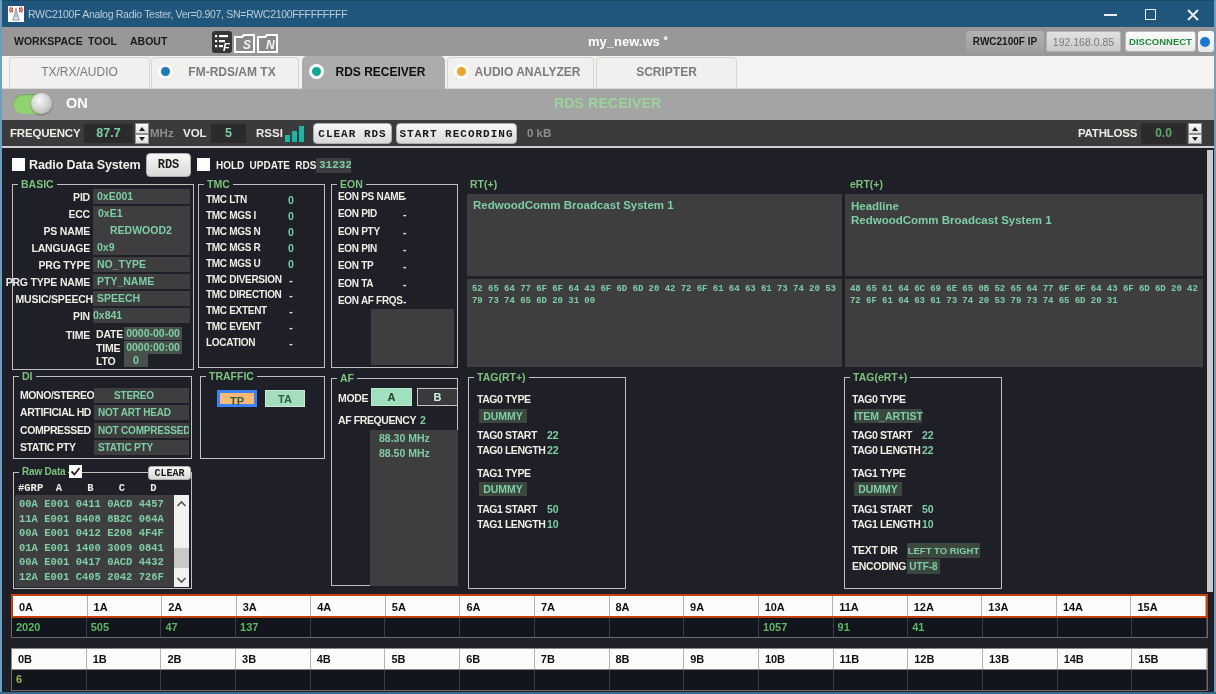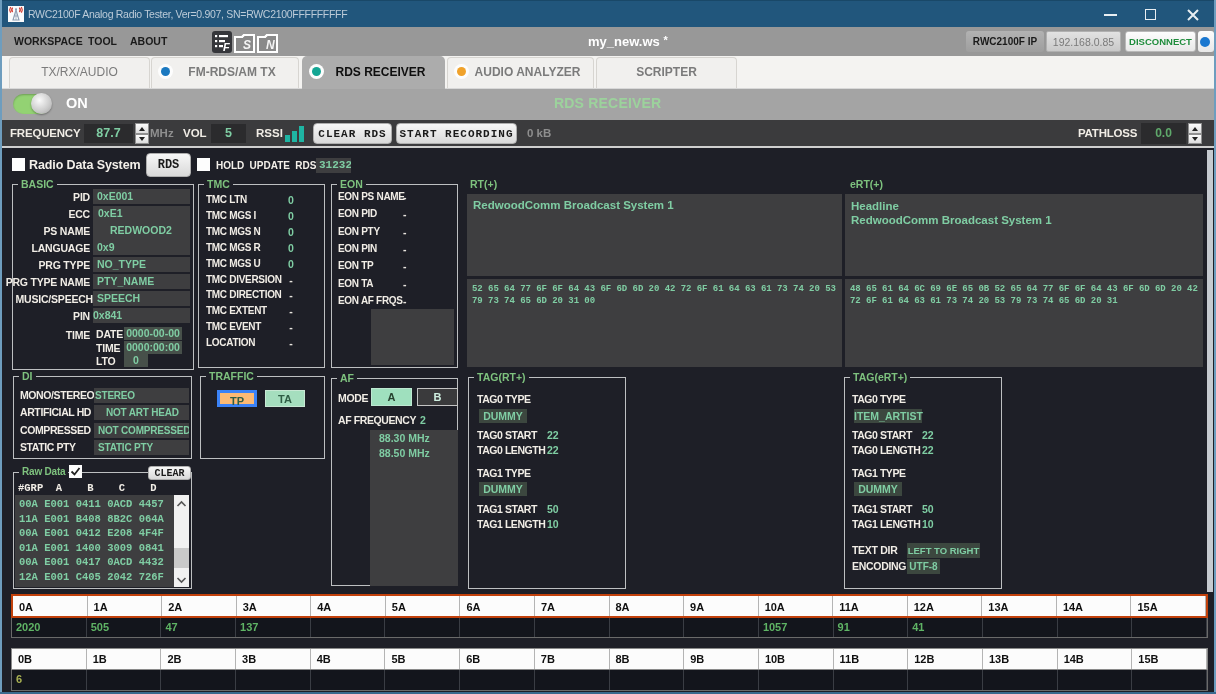--- a/index.html
+++ b/index.html
@@ -189,23 +189,23 @@
 <div class="a" style="left:467px;top:279px;width:375px;height:88px;background:#3E3E40"></div>
 <div class="a mono" style="left:472px;top:283px;font-size:9px;font-weight:bold;color:#7FCDA3;line-height:12px;letter-spacing:-0.05px">52 65 64 77 6F 6F 64 43 6F 6D 6D 20 42 72 6F 61 64 63 61 73 74 20 53<br>79 73 74 65 6D 20 31 00</div>
 <div class="a ttl" style="left:847px;top:179px;background:none">eRT(+)</div>
 <div class="a" style="left:845px;top:194px;width:358px;height:82px;background:#3E3E40"></div>
 <div class="a" style="left:851px;top:199px;font-size:11.5px;font-weight:bold;color:#7FCDA3;line-height:14px">Headline<br>RedwoodComm Broadcast System 1</div>
 <div class="a" style="left:845px;top:279px;width:358px;height:88px;background:#3E3E40"></div>
 <div class="a mono" style="left:850px;top:283px;font-size:9px;font-weight:bold;color:#7FCDA3;line-height:12px;letter-spacing:-0.05px">48 65 61 64 6C 69 6E 65 0B 52 65 64 77 6F 6F 64 43 6F 6D 6D 20 42<br>72 6F 61 64 63 61 73 74 20 53 79 73 74 65 6D 20 31</div>
 <div class="a grp" style="left:13px;top:376px;width:179px;height:83px"></div>
 <div class="a ttl" style="left:19px;top:371px">DI</div>
 <div class="a lbl" style="left:20px;top:389.0px;letter-spacing:-0.4px">MONO/STEREO</div>
-<div class="a fld" style="left:94px;top:388.0px;width:95px;height:15px;line-height:15px;padding-left:1px;font-size:10px;letter-spacing:-0.2px">STEREO</div>
+<div class="a fld" style="left:94px;top:388.0px;width:95px;height:15px;line-height:15px;padding-left:20px;font-size:10px;letter-spacing:-0.2px">STEREO</div>
 <div class="a lbl" style="left:20px;top:406.3px;letter-spacing:-0.4px">ARTIFICIAL HD</div>
-<div class="a fld" style="left:94px;top:405.3px;width:95px;height:15px;line-height:15px;padding-left:12px;font-size:10px;letter-spacing:-0.2px">NOT ART HEAD</div>
+<div class="a fld" style="left:94px;top:405.3px;width:95px;height:15px;line-height:15px;padding-left:4px;font-size:10px;letter-spacing:-0.2px">NOT ART HEAD</div>
 <div class="a lbl" style="left:20px;top:423.6px;letter-spacing:-0.4px">COMPRESSED</div>
 <div class="a fld" style="left:94px;top:422.6px;width:95px;height:15px;line-height:15px;padding-left:4px;font-size:10px;letter-spacing:-0.2px">NOT COMPRESSED</div>
 <div class="a lbl" style="left:20px;top:440.9px;letter-spacing:-0.4px">STATIC PTY</div>
 <div class="a fld" style="left:94px;top:439.9px;width:95px;height:15px;line-height:15px;padding-left:4px;font-size:10px;letter-spacing:-0.2px">STATIC PTY</div>
 <div class="a grp" style="left:200px;top:376px;width:125px;height:83px"></div>
 <div class="a ttl" style="left:206px;top:371px">TRAFFIC</div>
 <div class="a" style="left:217px;top:390px;width:40px;height:17px;background:#fdba74;border:3px solid #3b82f6;text-align:center;line-height:16px;font-size:11px;font-weight:bold;color:#2F5E45">TP</div>
 <div class="a" style="left:265px;top:390px;width:40px;height:17px;background:#A5DEBE;border:1px solid #C8E8D4;text-align:center;line-height:16px;font-size:11px;font-weight:bold;color:#2F5E45">TA</div>
 <div class="a grp" style="left:331px;top:378px;width:127px;height:208px"></div>
 <div class="a ttl" style="left:337px;top:373px">AF</div>

